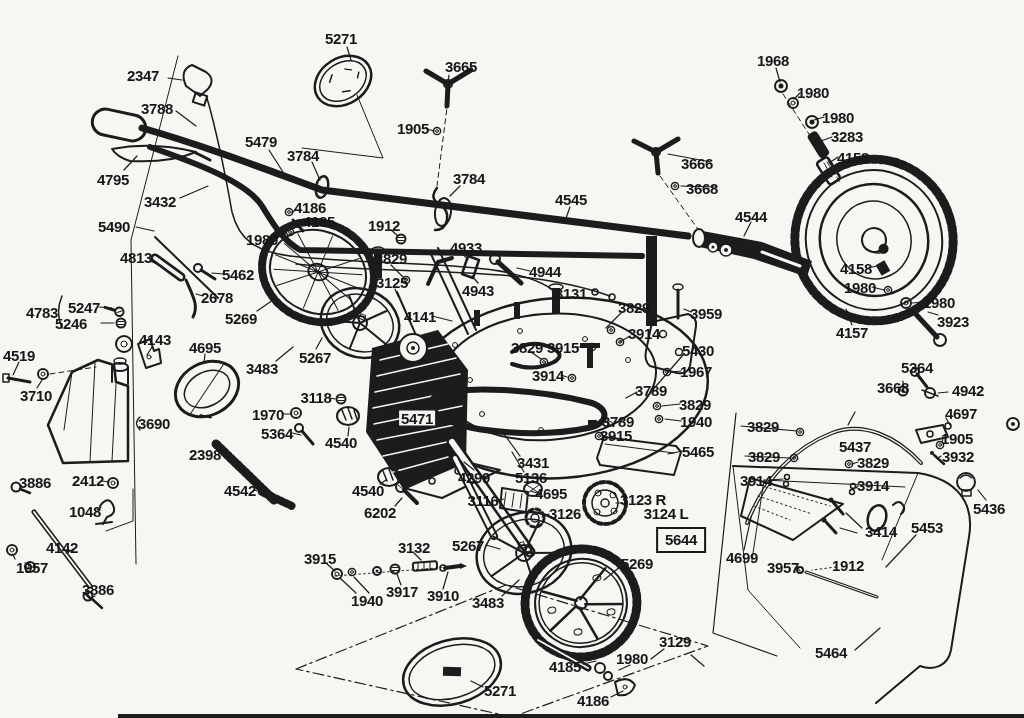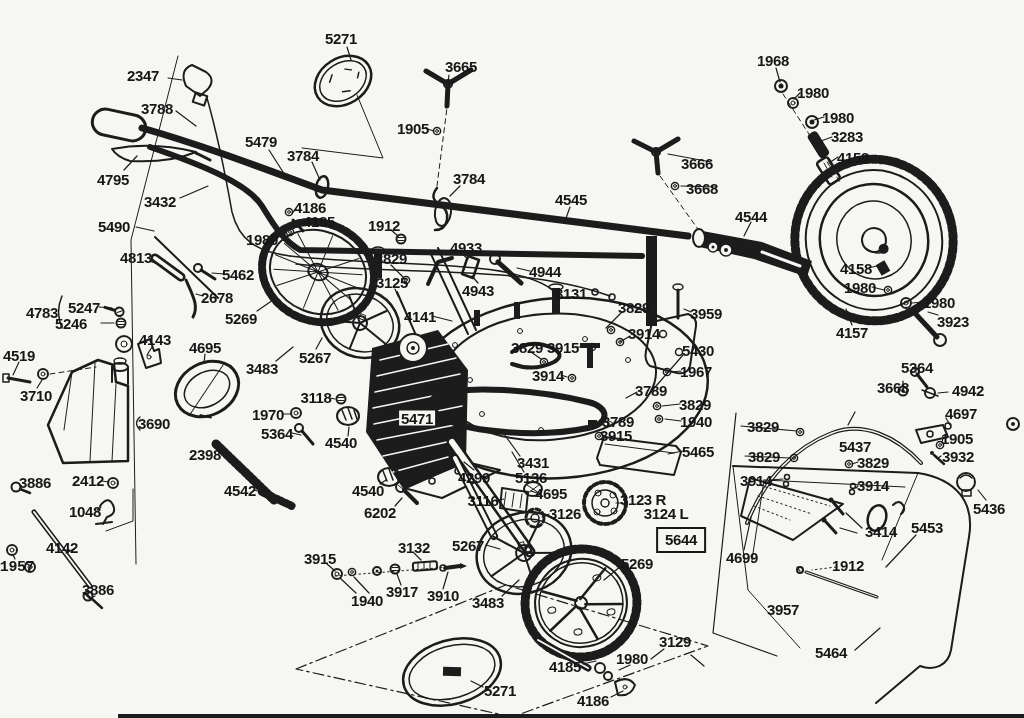--- a/index.html
+++ b/index.html
@@ -462,21 +462,21 @@
       <div class="part-label" style="left: 316px; top: 397px;">3118</div>
       <div class="part-label" style="left: 268px; top: 414px;">1970</div>
       <div class="part-label" style="left: 277px; top: 433px;">5364</div>
       <div class="part-label" style="left: 154px; top: 423px;">3690</div>
       <div class="part-label" style="left: 205px; top: 454px;">2398</div>
       <div class="part-label" style="left: 240px; top: 490px;">4542</div>
       <div class="part-label" style="left: 35px; top: 482px;">3886</div>
       <div class="part-label" style="left: 88px; top: 480px;">2412</div>
       <div class="part-label" style="left: 85px; top: 511px;">1048</div>
       <div class="part-label" style="left: 62px; top: 547px;">4142</div>
-      <div class="part-label" style="left: 17px; top: 567px; font-family: Liberation Mono, monospace;">1957</div>
+      <div class="part-label" style="left: 32px; top: 567px;">1957</div>
       <div class="part-label" style="left: 98px; top: 589px;">3886</div>
       <div class="part-label" style="left: 320px; top: 558px;">3915</div>
       <div class="part-label" style="left: 527px; top: 347px;">3829</div>
       <div class="part-label" style="left: 563px; top: 347px;">3915</div>
       <div class="part-label" style="left: 548px; top: 375px;">3914</div>
       <div class="part-label" style="left: 651px; top: 390px;">3789</div>
       <div class="part-label chip" style="left: 417px; top: 418px;">5471</div>
       <div class="part-label" style="left: 618px; top: 421px;">3789</div>
       <div class="part-label" style="left: 616px; top: 435px;">3915</div>
       <div class="part-label" style="left: 533px; top: 462px;">3431</div>
@@ -512,17 +512,17 @@
       <div class="part-label" style="left: 958px; top: 456px;">3932</div>
       <div class="part-label" style="left: 763px; top: 426px;">3829</div>
       <div class="part-label" style="left: 764px; top: 456px;">3829</div>
       <div class="part-label" style="left: 756px; top: 480px;">3914</div>
       <div class="part-label" style="left: 873px; top: 462px;">3829</div>
       <div class="part-label" style="left: 873px; top: 485px;">3914</div>
       <div class="part-label" style="left: 989px; top: 508px;">5436</div>
       <div class="part-label" style="left: 881px; top: 531px;">3414</div>
       <div class="part-label" style="left: 927px; top: 527px;">5453</div>
       <div class="part-label" style="left: 742px; top: 557px;">4699</div>
-      <div class="part-label" style="left: 783px; top: 567px; margin-top: 42px;">3957</div>
+      <div class="part-label" style="left: 783px; top: 567px;">3957</div>
       <div class="part-label" style="left: 848px; top: 565px;">1912</div>
       <div class="part-label" style="left: 831px; top: 652px;">5464</div>
     </div>
 </div>
 
 </body></html>

